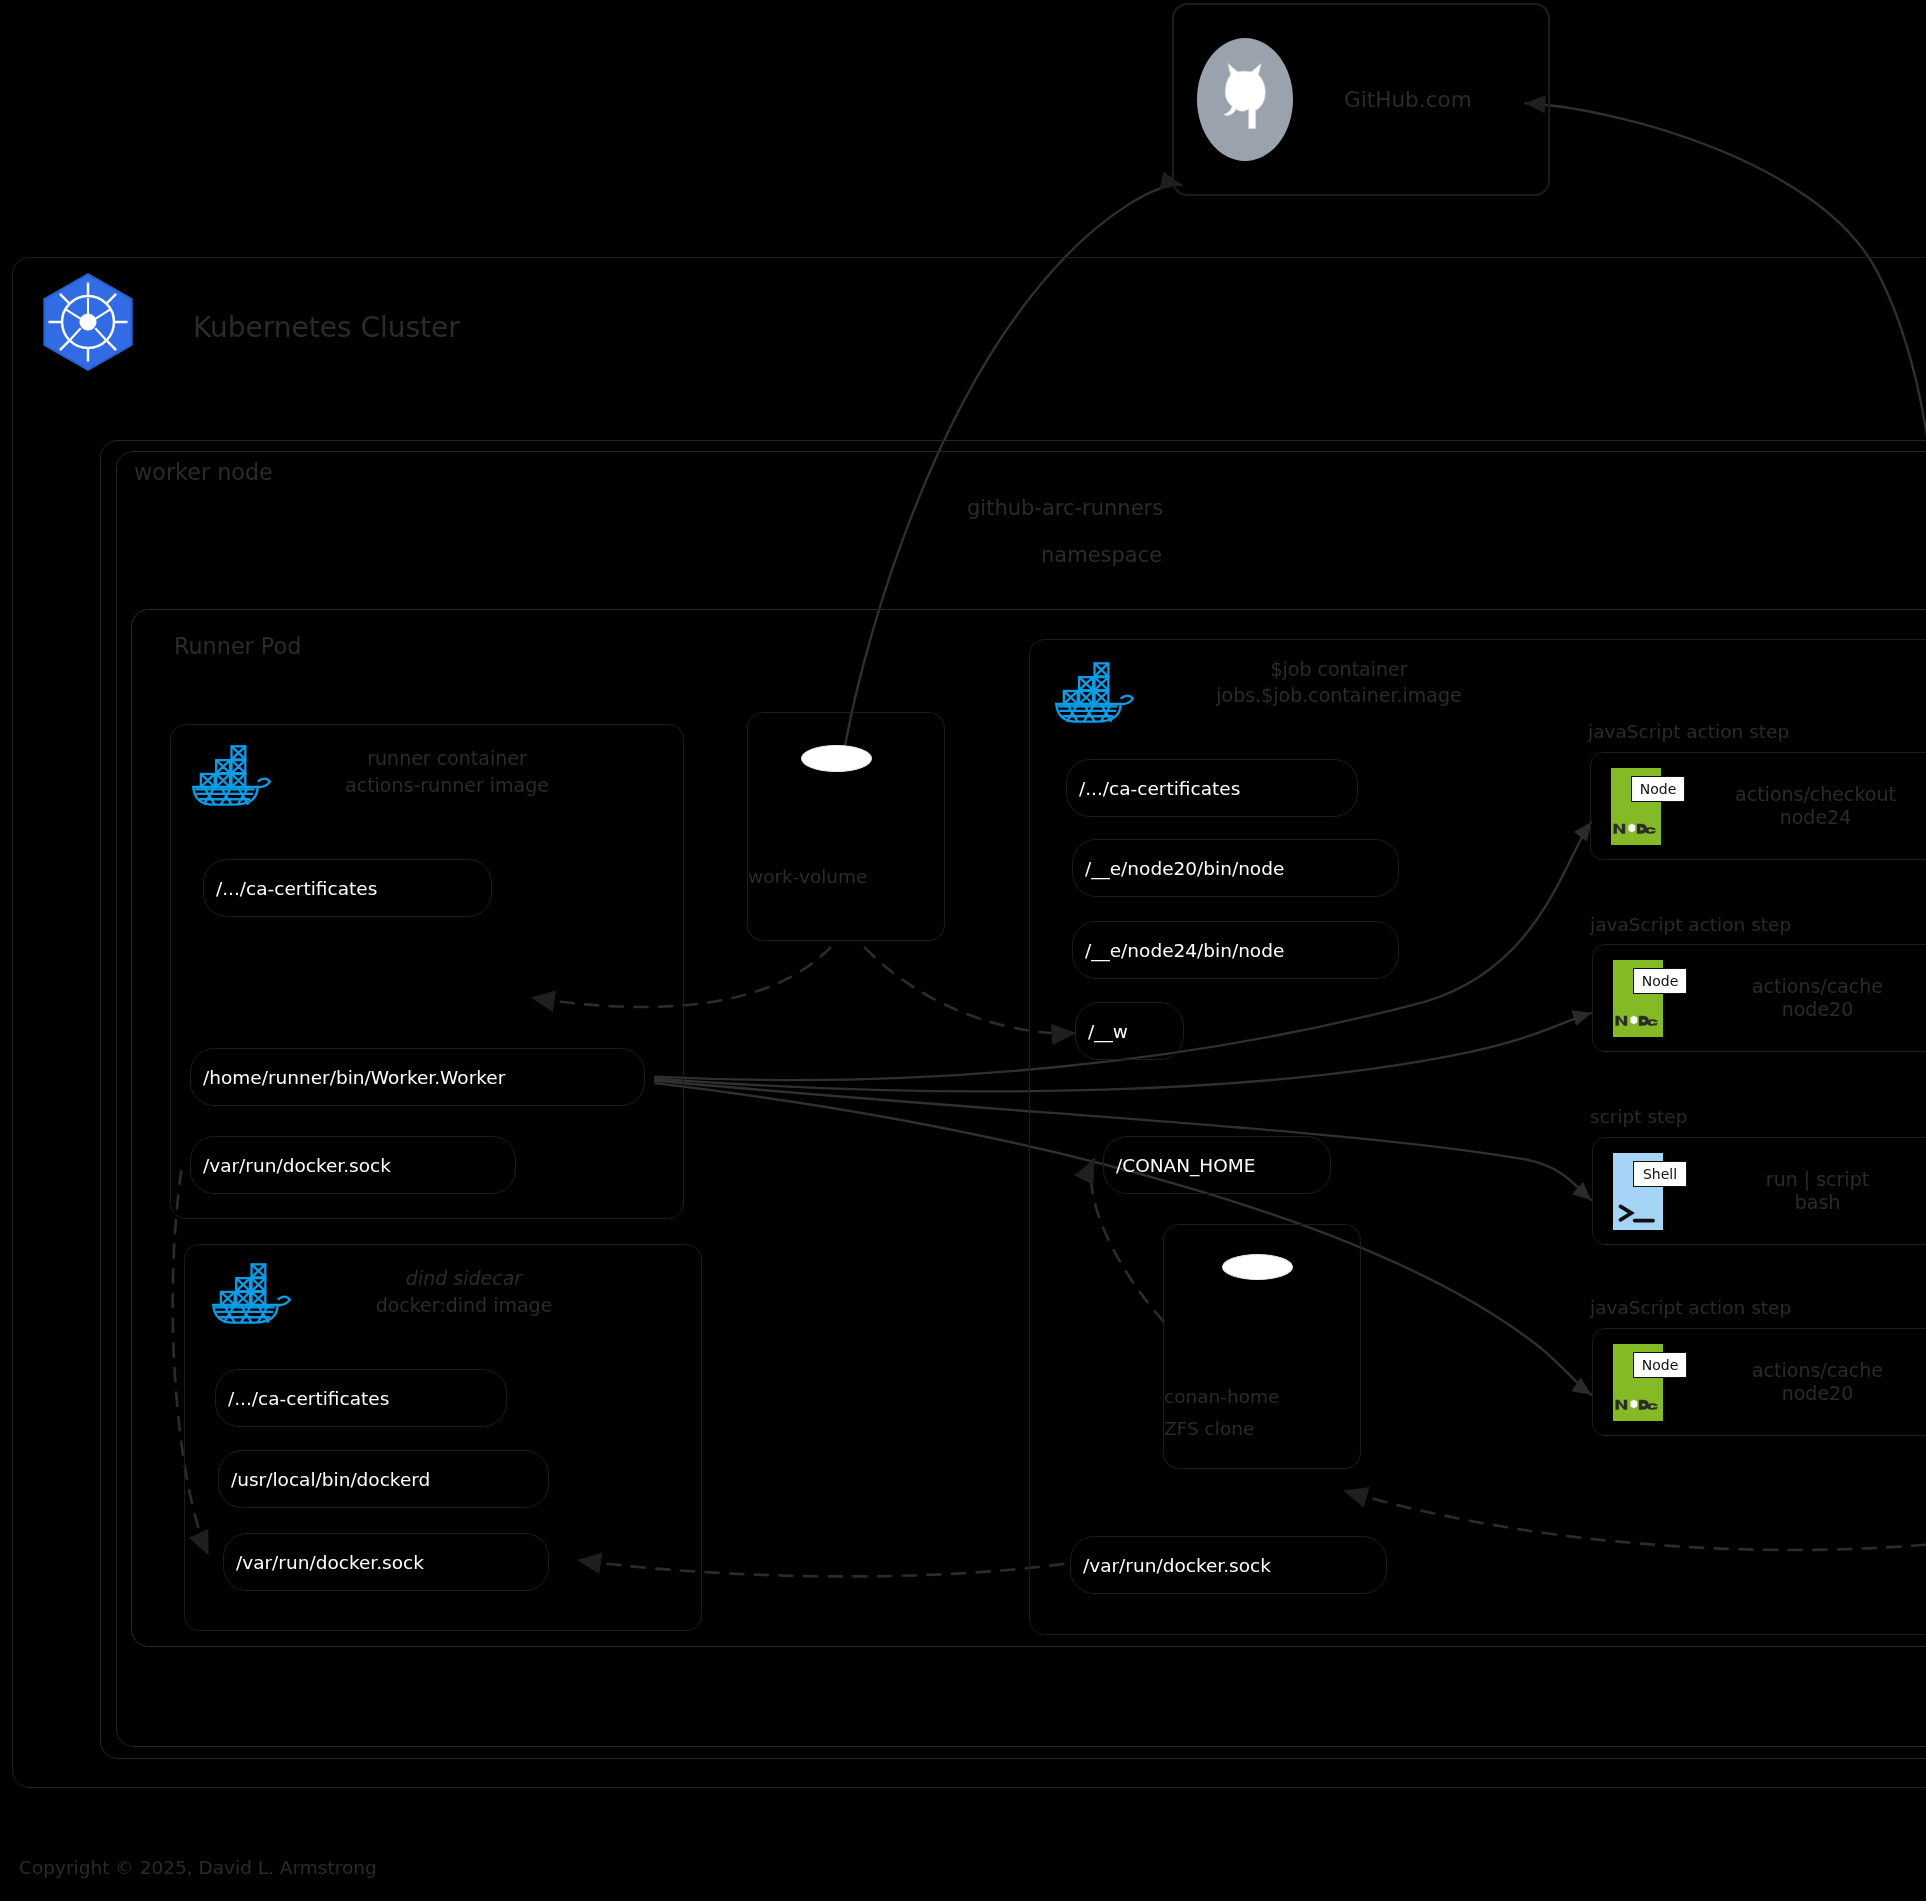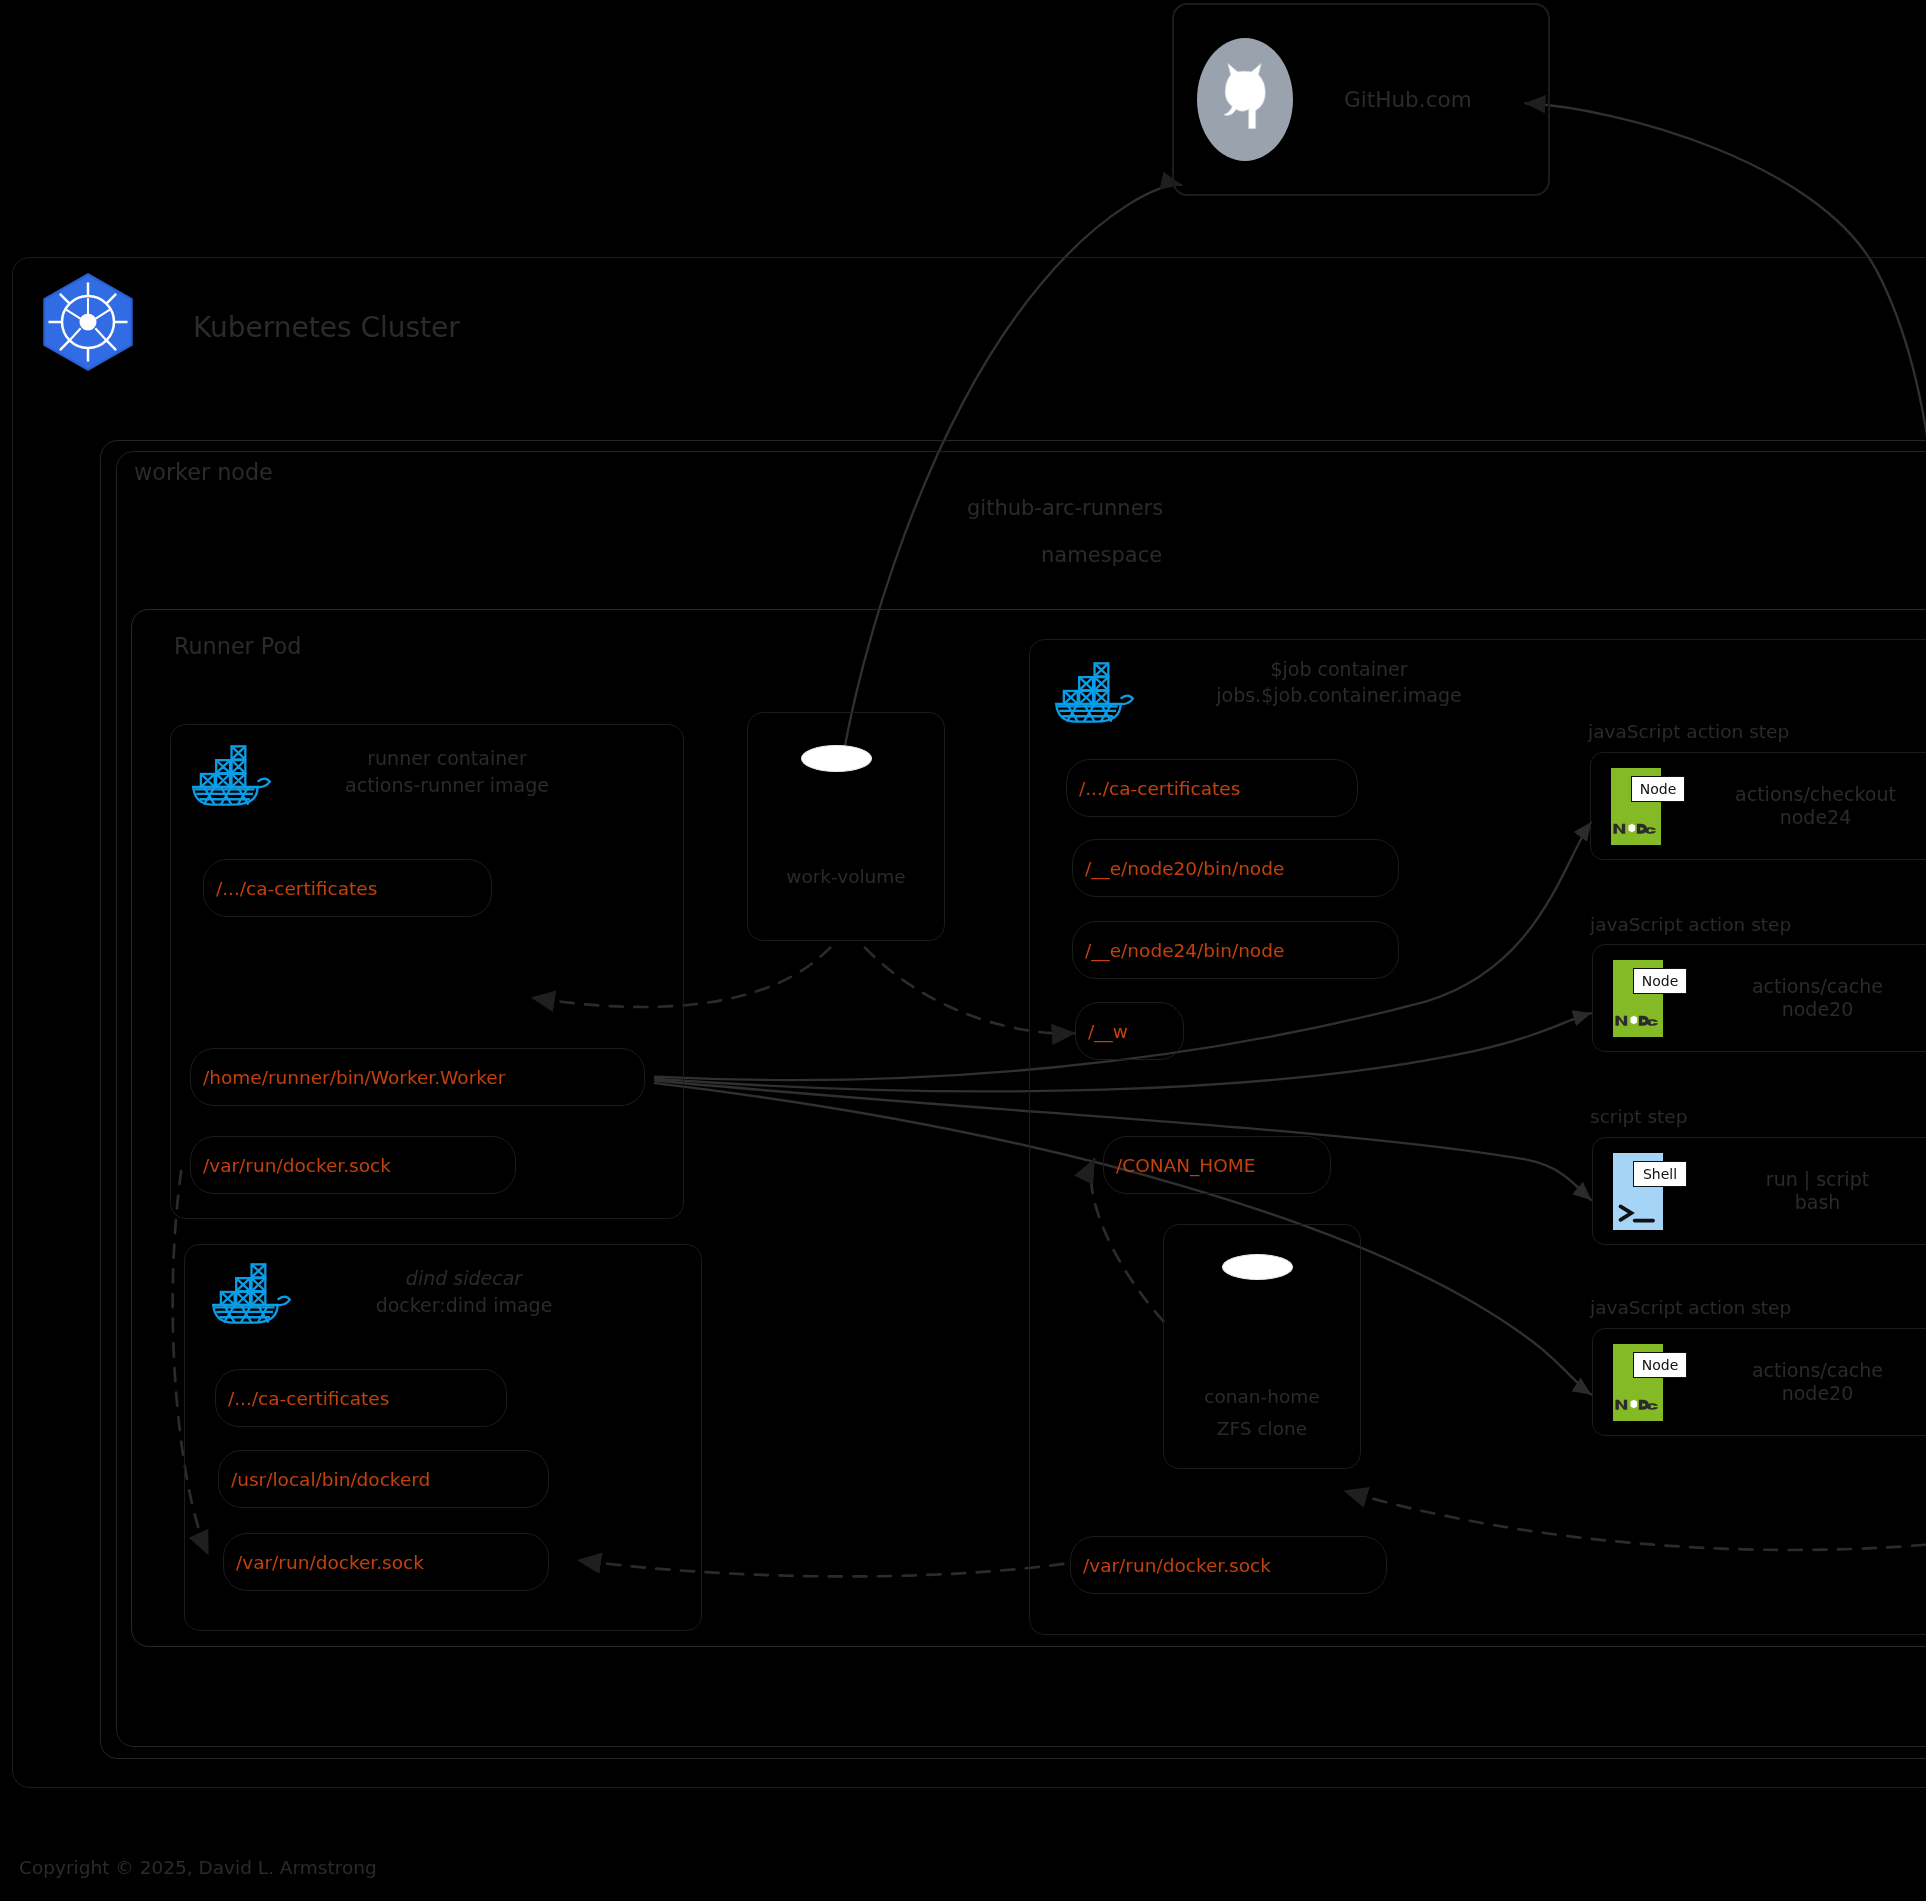--- a/index.html
+++ b/index.html
@@ -27,21 +27,21 @@
     position:absolute;border:1.9px solid #1c1c1c;border-radius:15.4px;
   }
   .card-title{
     position:absolute;text-align:center;color:#2b2b2b;line-height:1.2;white-space:pre;
   }
 
   
   .pill{
     position:absolute;border:1.5px solid #1c1c1c;border-radius:24px;
     display:flex;align-items:center;padding-left:12px;box-sizing:border-box;
-    color:#c2410c;white-space:nowrap;
+    color:#ffffff;white-space:nowrap;
   }
 
   
   .step{
     position:absolute;border:1.9px solid #1c1c1c;border-radius:13px;
     display:flex;align-items:center;box-sizing:border-box;
   }
   .step-label{
     position:absolute;color:#2b2b2b;white-space:nowrap;
   }
@@ -51,21 +51,21 @@
 
   
   .vol{
     position:absolute;border:1.9px solid #1c1c1c;border-radius:16px;
   }
   .vol .cap{
     position:absolute;background:#ffffff;border-radius:50%;
     border:0.8px solid #e9e9e9;
   }
   .vol .vtext{
-    position:absolute;left:0;right:0;text-align:center;color:#2b2b2b;
+    position:absolute;left:0;right:0;text-align:left;color:#2b2b2b;
     line-height:1.22;white-space:pre;
   }
 
   
   #github-node{
     position:absolute;border:2.3px solid #1c1c1c;border-radius:15.4px;
     display:flex;align-items:center;
   }
   #github-label{color:#2b2b2b;white-space:nowrap;}
 

